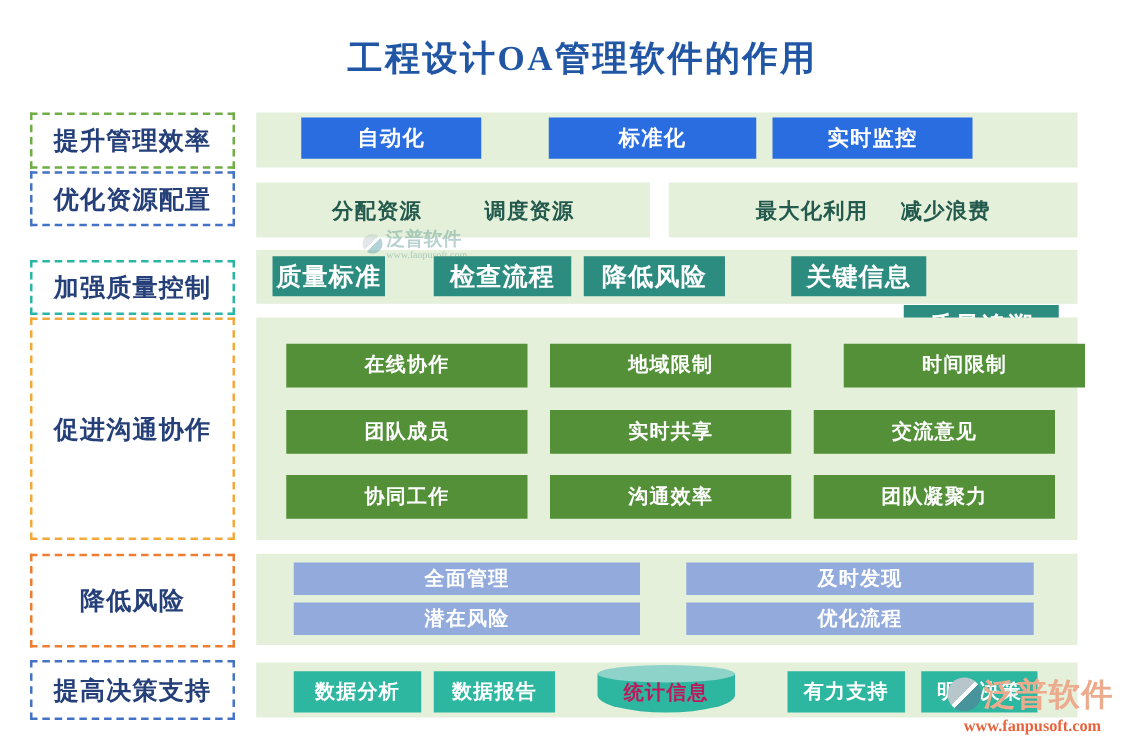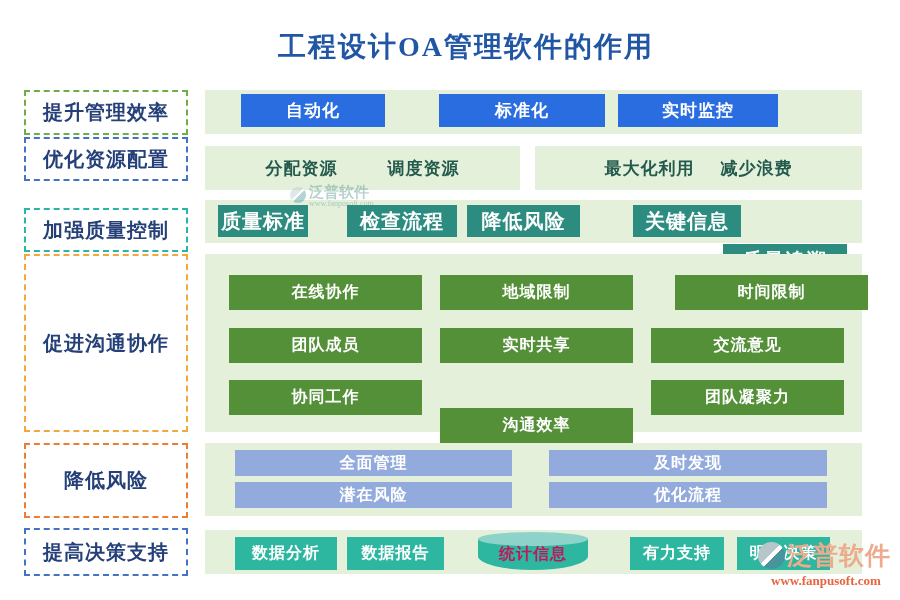--- a/index.html
+++ b/index.html
@@ -103,21 +103,21 @@
   </div>
 
   <div class="band band4">
     <div class="chip green" style="left:24px;top:21px;text-align:center;">在线协作</div>
     <div class="chip green" style="left:235px;top:21px;">地域限制</div>
     <div class="chip green" style="left:446px;top:21px;margin-left:24px;">时间限制</div>
     <div class="chip green" style="left:24px;top:74px;">团队成员</div>
     <div class="chip green" style="left:235px;top:74px;">实时共享</div>
     <div class="chip green" style="left:446px;top:74px;">交流意见</div>
     <div class="chip green" style="left:24px;top:126px;">协同工作</div>
-    <div class="chip green" style="left:235px;top:126px;margin-top:28px;">沟通效率</div>
+    <div class="chip green" style="left:235px;top:126px;">沟通效率</div>
     <div class="chip green" style="left:446px;top:126px;">团队凝聚力</div>
   </div>
 
   <div class="band band5">
     <div class="chip peri" style="left:30px;top:7px;width:277px;">全面管理</div>
     <div class="chip peri" style="left:344px;top:7px;width:278px;">及时发现</div>
     <div class="chip peri" style="left:30px;top:39px;width:277px;">潜在风险</div>
     <div class="chip peri" style="left:344px;top:39px;width:278px;">优化流程</div>
   </div>
 

